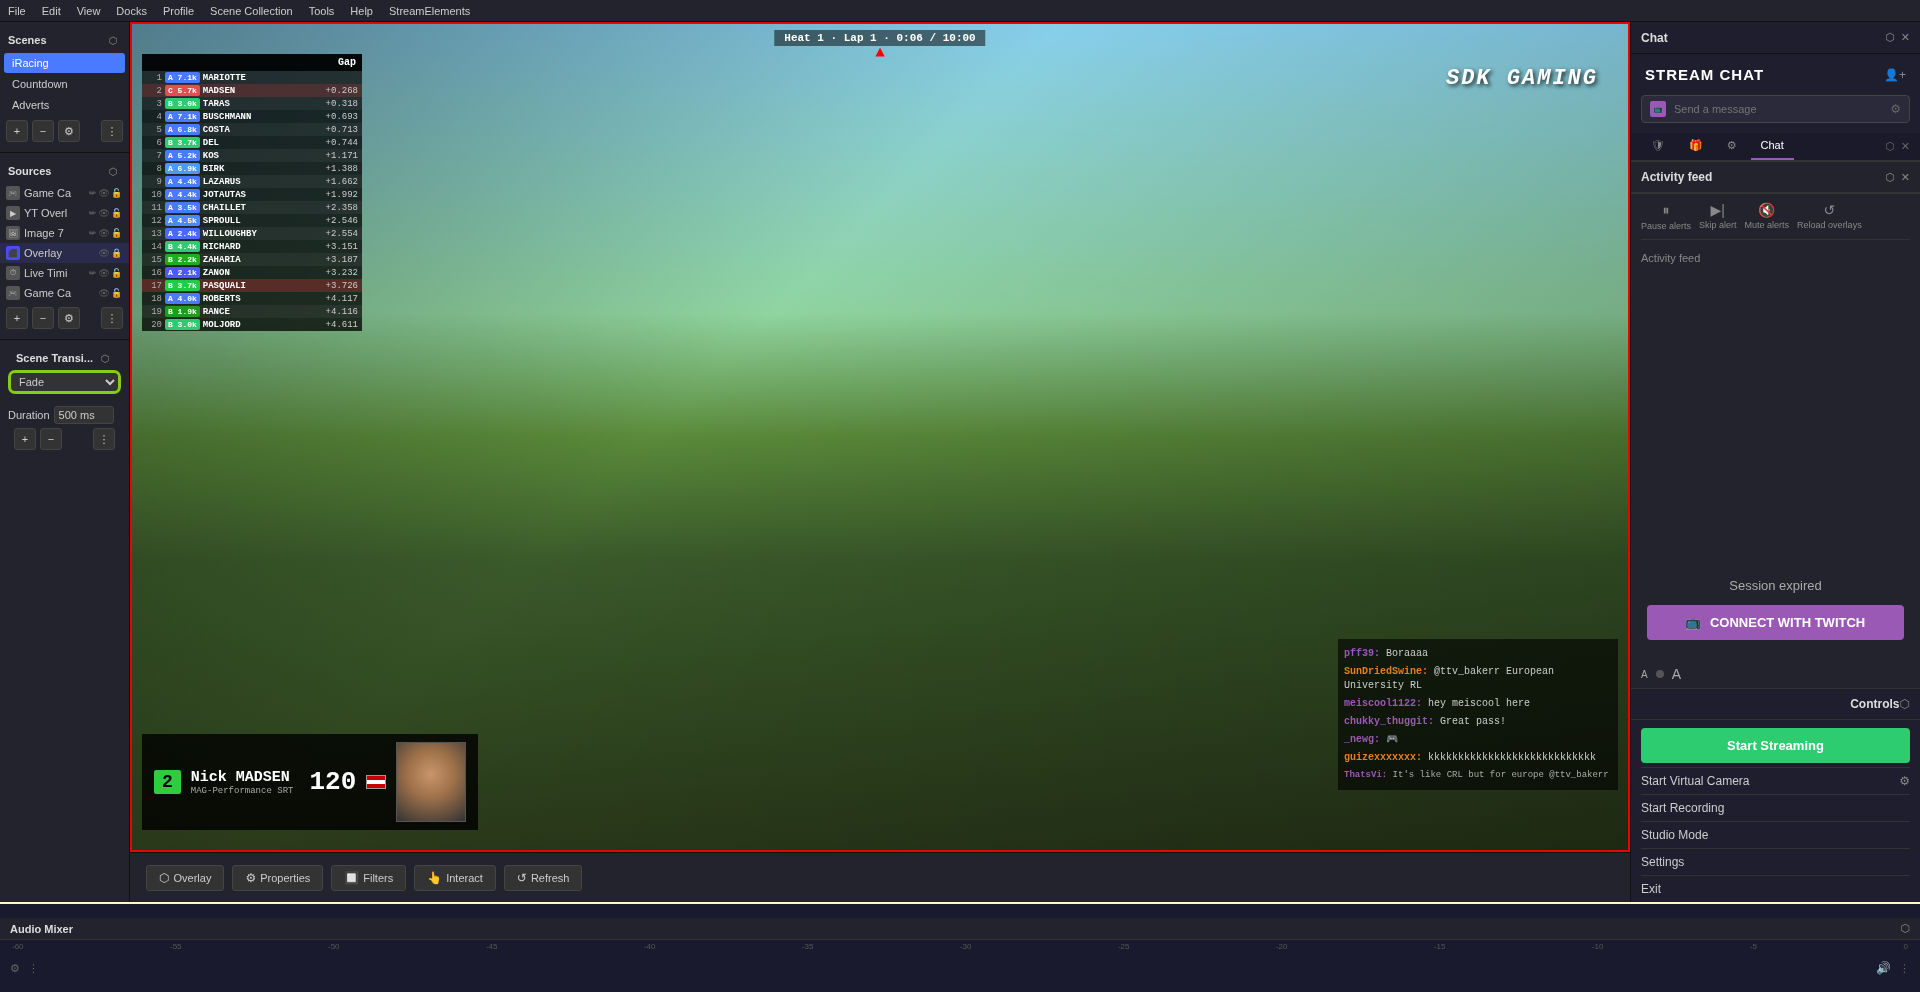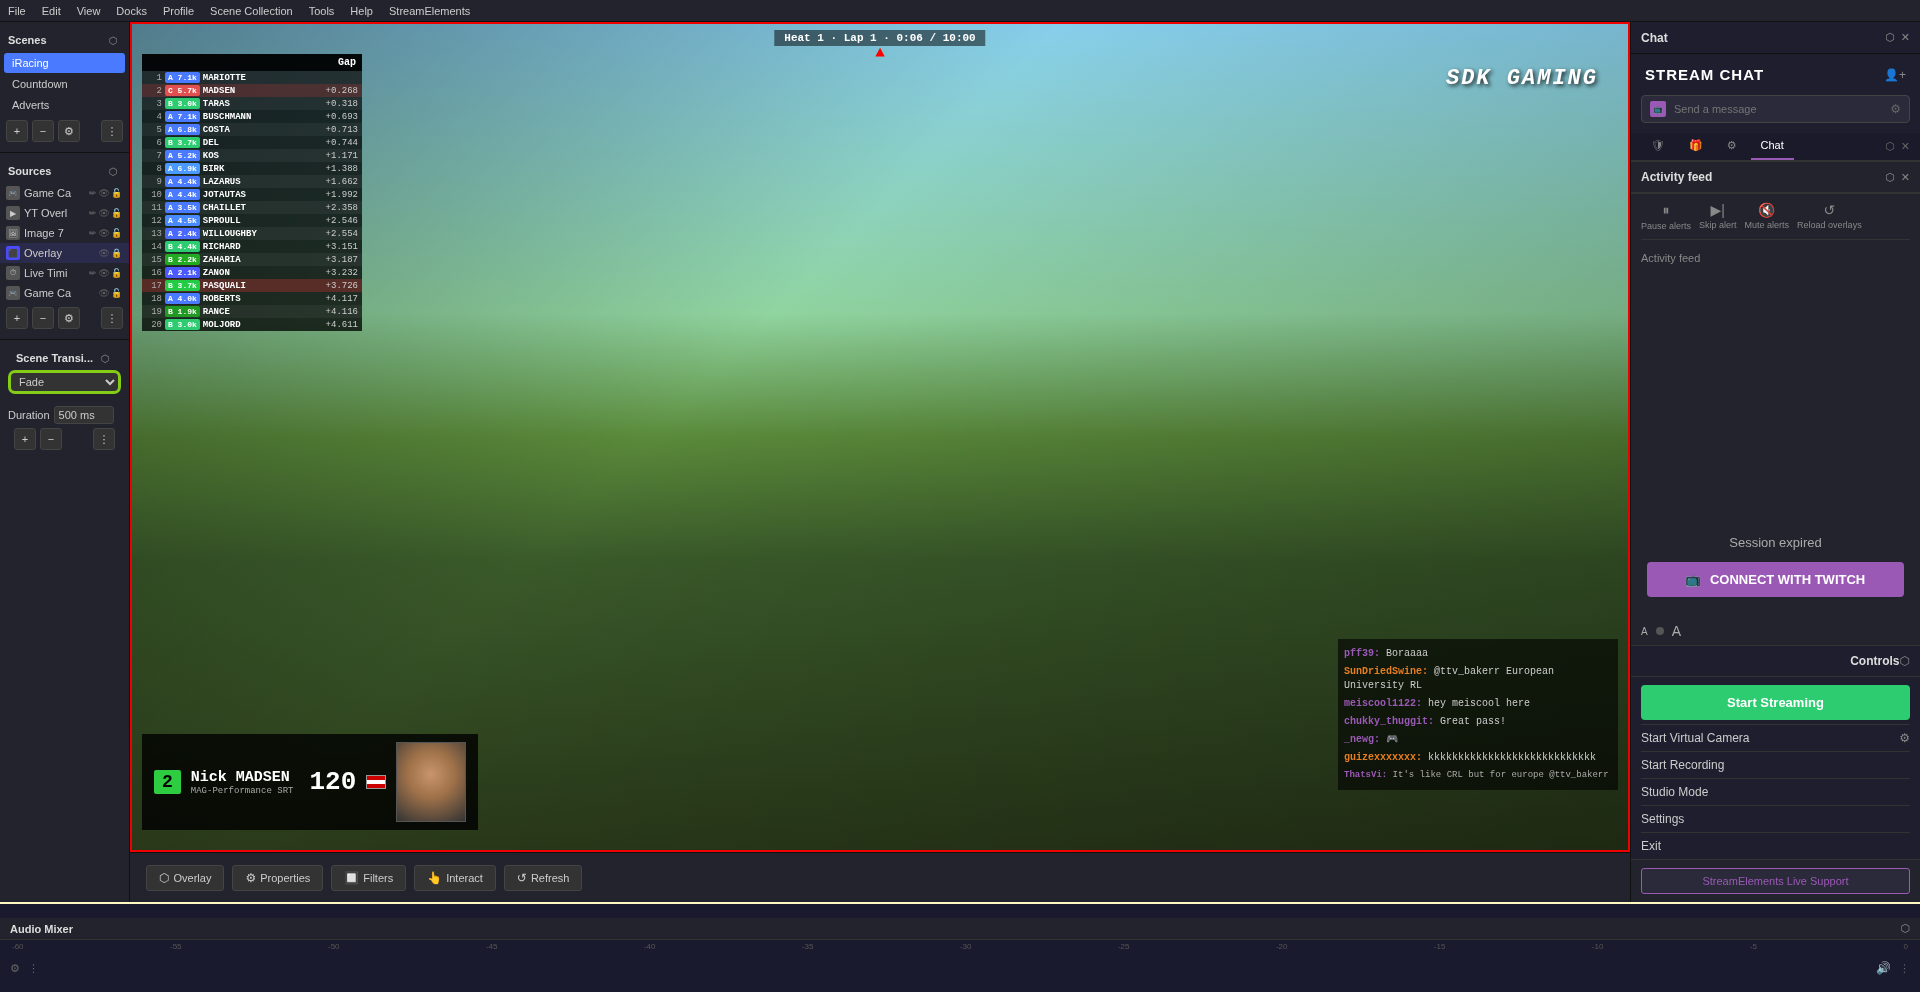--- a/index.html
+++ b/index.html
@@ -1134,23 +1134,20 @@
       <div class="control-divider"></div>
       <div class="control-row">
         <span class="control-row-label">Settings</span>
       </div>
       <div class="control-divider"></div>
       <div class="control-row">
         <span class="control-row-label">Exit</span>
       </div>
     </div>
 
-    <div class="se-support">
-      <button class="se-support-btn">StreamElements Live Support</button>
-    </div>
   </div>
 </div>
 
 <div class="audio-mixer">
   <div class="audio-mixer-header">
     <span class="audio-mixer-title">Audio Mixer</span>
     <span class="audio-mixer-icon">⬡</span>
   </div>
 
 

